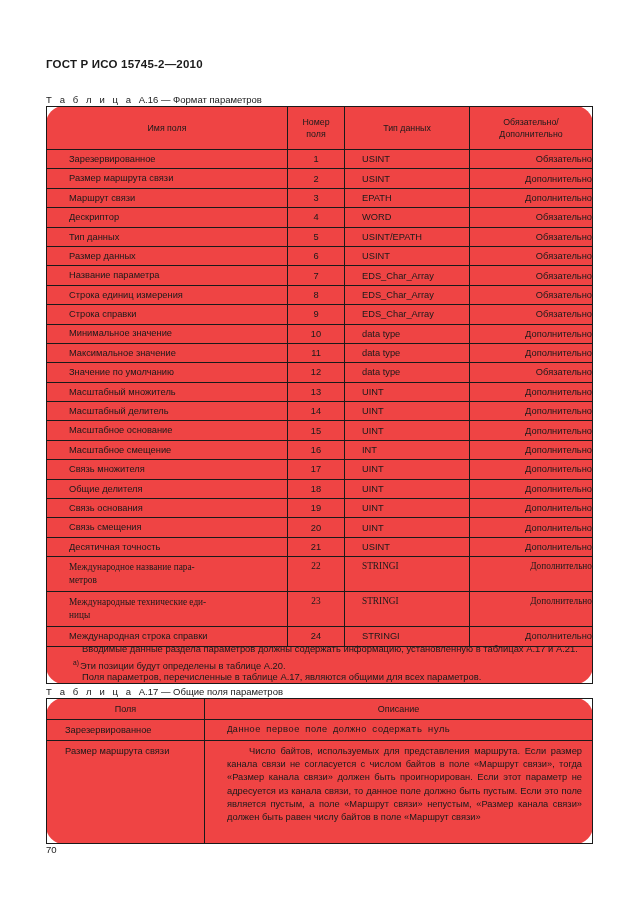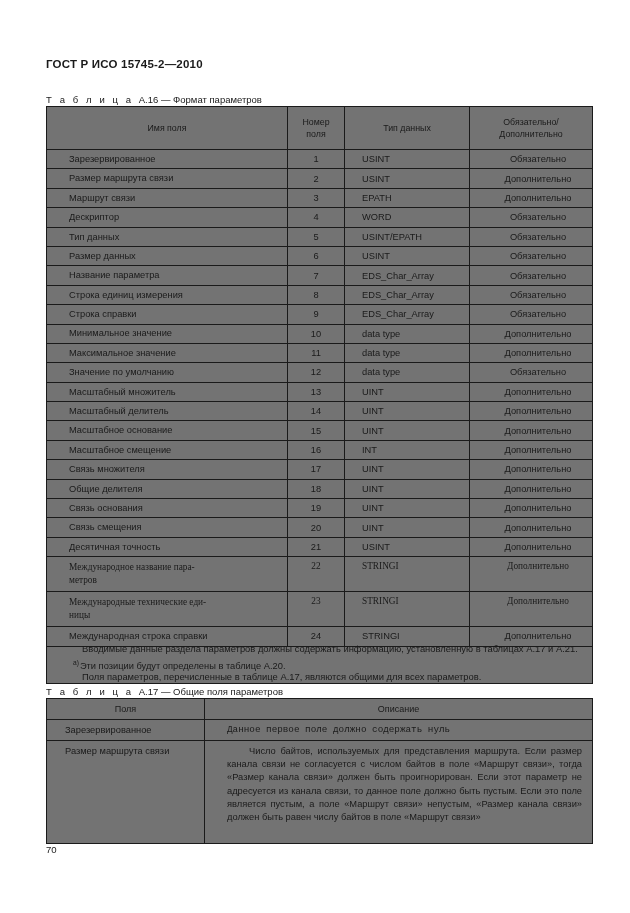--- a/index.html
+++ b/index.html
@@ -53,21 +53,22 @@
   #caption-a16 { left: 42px; top: 84px; }
   #caption-a17 { left: 42px; top: 676px; }
 
   
   .gtable {
     position: absolute;
     border-collapse: collapse;
     table-layout: fixed;
     font-size: 9.3px;
     color: #1a1a1a;
-    background: #737373;
+    background: #ef4444;
+    border-radius: 18px;
   }
   .gtable td, .gtable th {
     border: 0.8px solid #1a1a1a;
     padding: 0;
     vertical-align: middle;
     font-weight: normal;
   }
 
   
   #table-a16 {
@@ -99,21 +100,21 @@
   }
   #table-a16 tbody td.cell-num {
     text-align: center;
   }
   #table-a16 tbody td.cell-type {
     padding-left: 17px;
     text-align: left;
   }
   #table-a16 tbody td.cell-oblig {
     padding-left: 14px;
-    text-align: center;
+    text-align: right;
   }
   #table-a16 tbody tr.tall td {
     height: 30px;
     vertical-align: top;
     padding-top: 4px;
     font-family: Liberation Serif, serif;
   }
   #table-a16 tbody tr.tall td.cell-name {
     line-height: 13px;
   }

